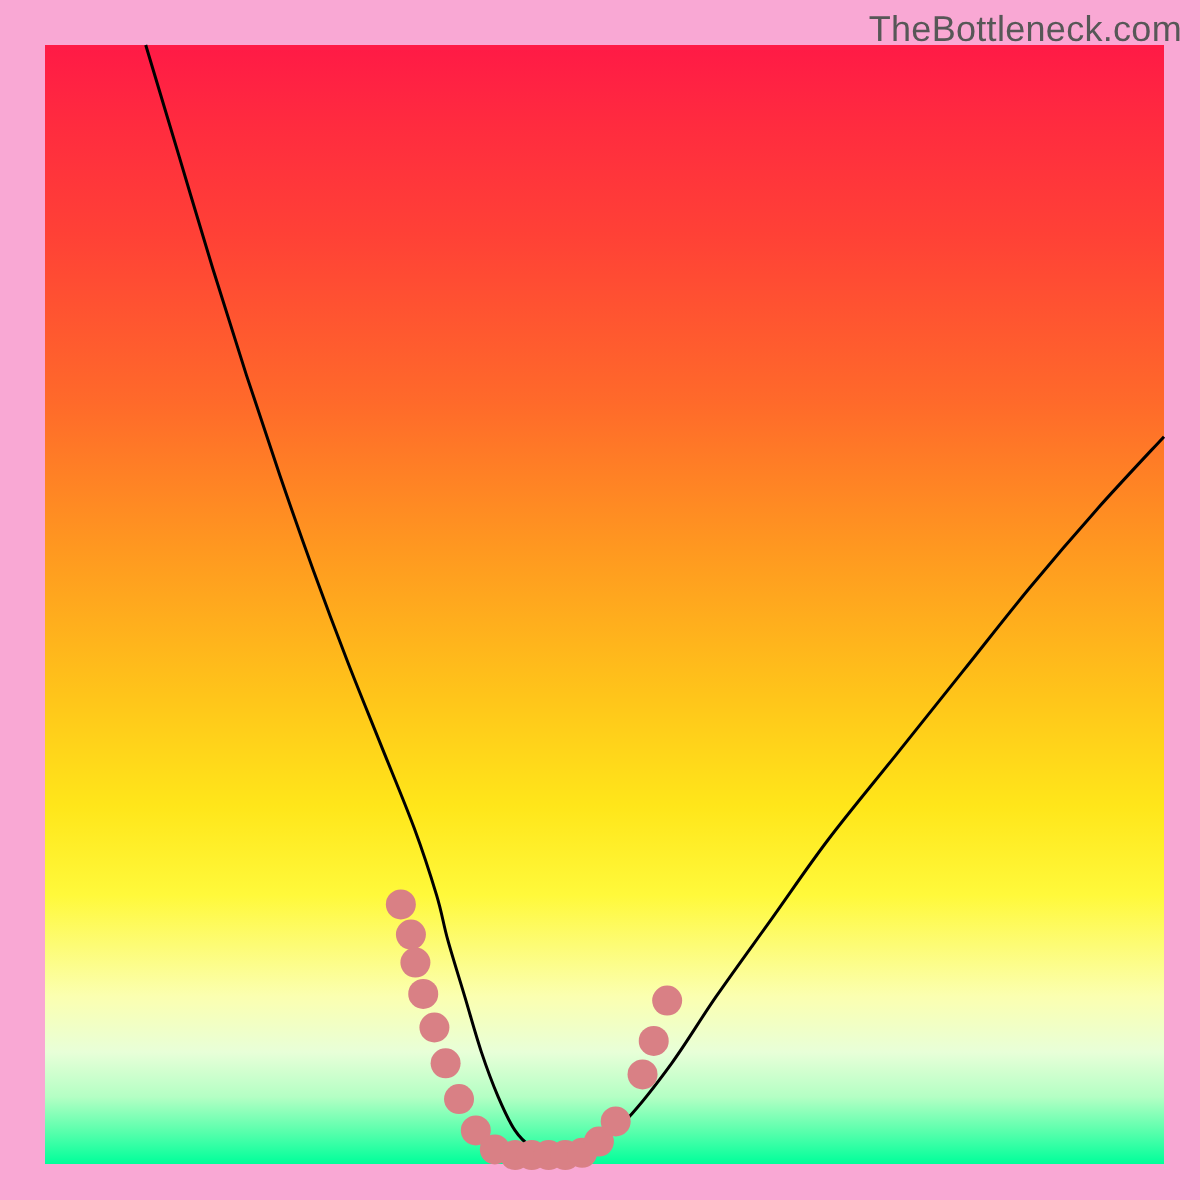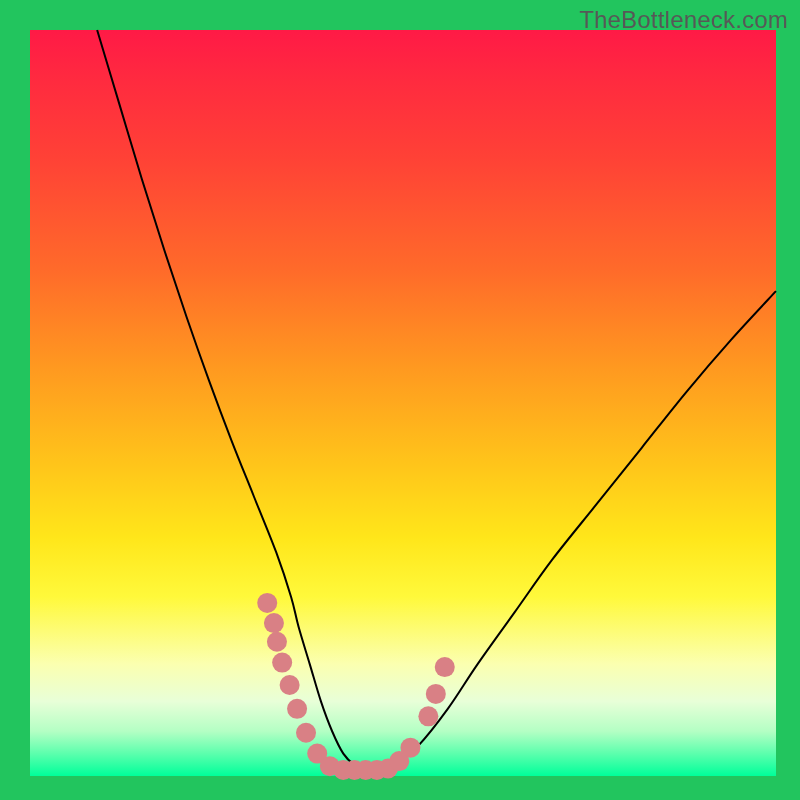--- a/index.html
+++ b/index.html
@@ -10,21 +10,21 @@
     background: #000;
     overflow: hidden;
     font-family: Arial, Helvetica, sans-serif;
   }
   .frame {
     position: absolute;
     left: 0;
     top: 0;
     width: 800px;
     height: 800px;
-    background: #22c55e;
+    background: #f9a8d4;
   }
   .plot-area {
     position: absolute;
     left: 30px;
     top: 30px;
     width: 746px;
     height: 746px;
     
     background: linear-gradient(to bottom,
       #ff1a46 0%,

